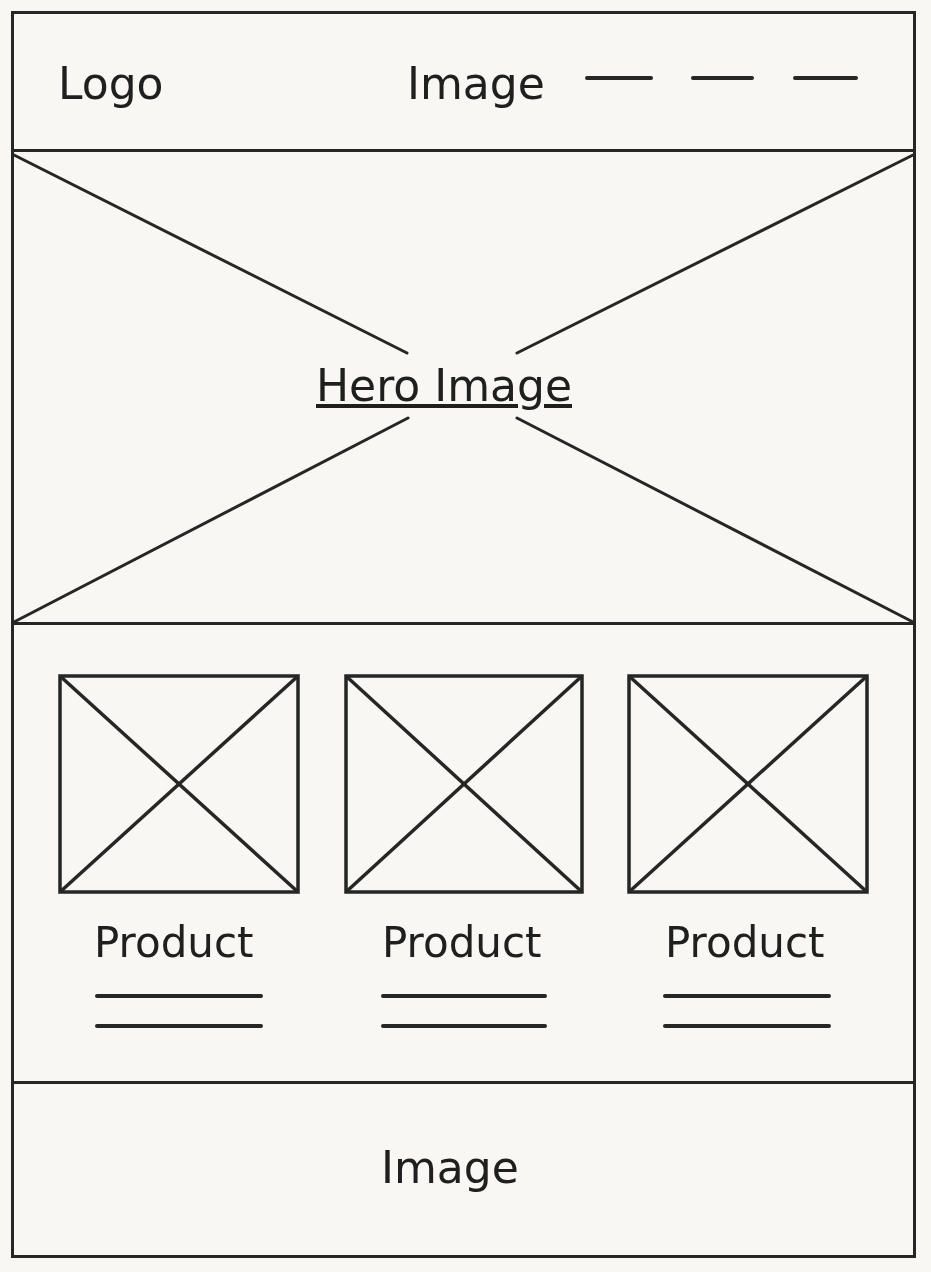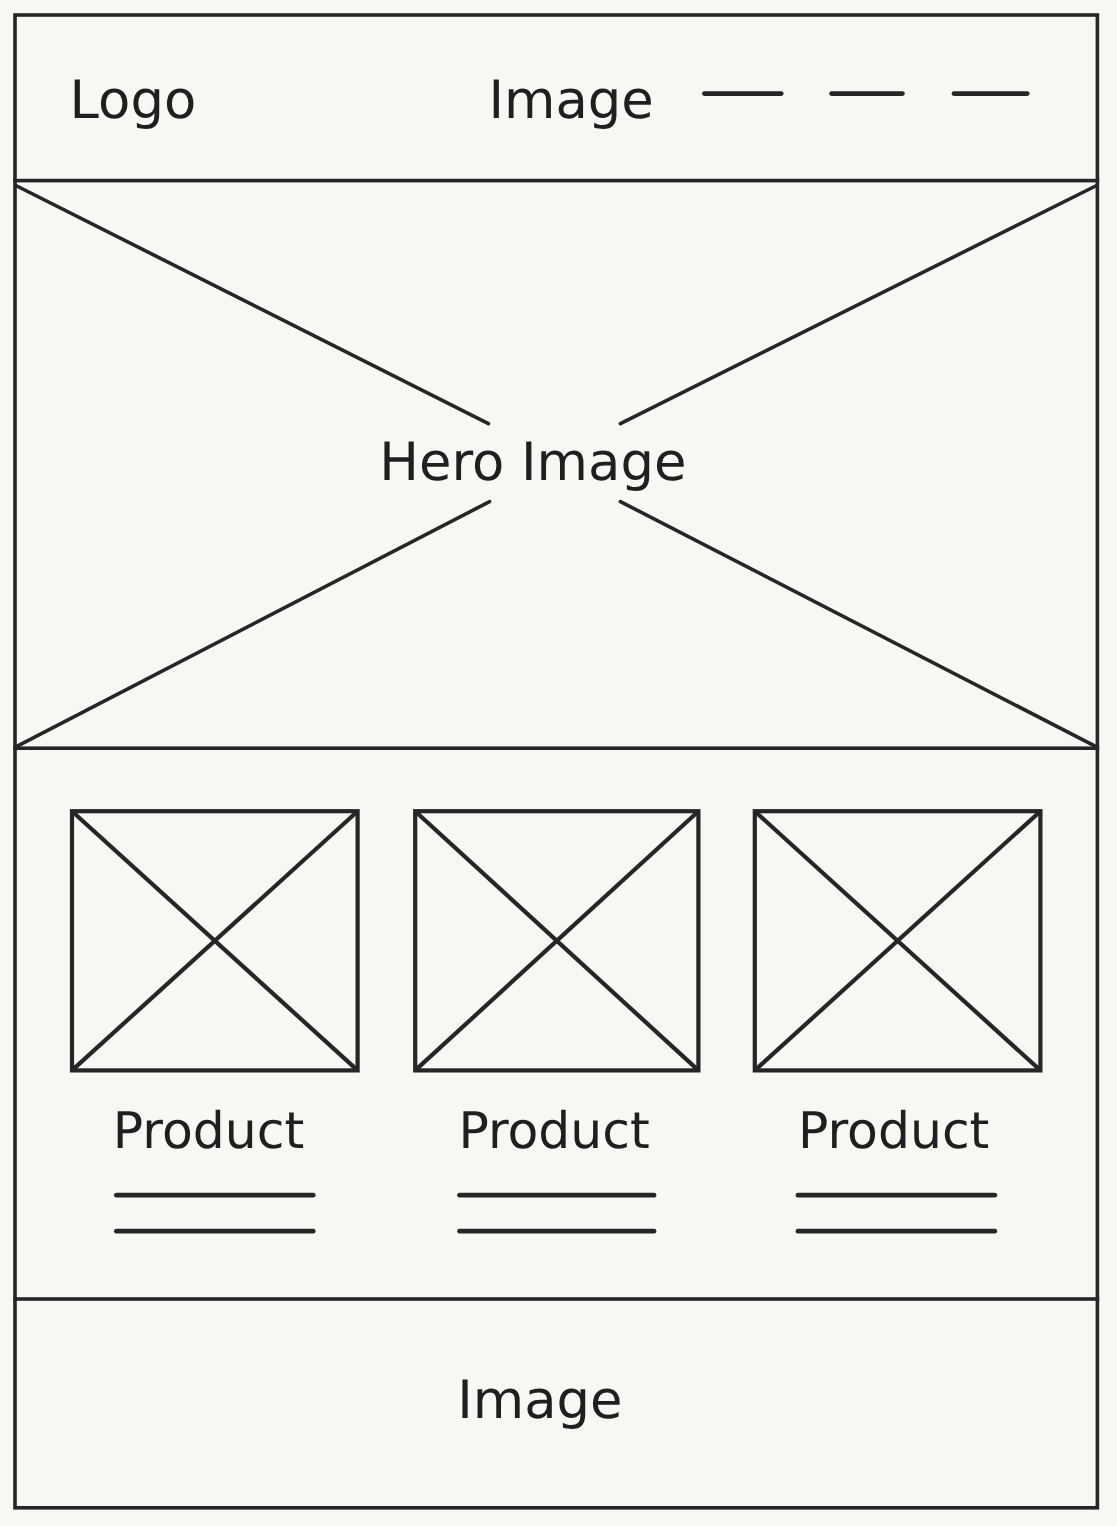--- a/index.html
+++ b/index.html
@@ -31,21 +31,21 @@
 <div class="hline" style="top:149px;"></div>
 
 <svg width="931" height="1272">
   <g stroke="#262626" stroke-width="3" stroke-linecap="round">
     <line x1="14" y1="155" x2="407" y2="353"></line>
     <line x1="517" y1="353" x2="913" y2="155"></line>
     <line x1="14" y1="622" x2="408" y2="418"></line>
     <line x1="517" y1="418" x2="913" y2="622"></line>
   </g>
 </svg>
-<div class="txt" style="left:316px;top:364px;">Hero Image</div>
+<div class="txt" style="left:316px;top:364px;text-decoration:underline;">Hero Image</div>
 <div class="hline" style="top:622px;"></div>
 
 <svg width="931" height="1272">
   <g stroke="#262626" stroke-width="3.5" fill="none">
     <rect x="60" y="676" width="238" height="216"></rect>
     <line x1="60" y1="676" x2="298" y2="892"></line>
       <line x1="298" y1="676" x2="60" y2="892"></line>
     <rect x="346" y="676" width="236" height="216"></rect>
     <line x1="346" y1="676" x2="582" y2="892"></line>
       <line x1="582" y1="676" x2="346" y2="892"></line>

